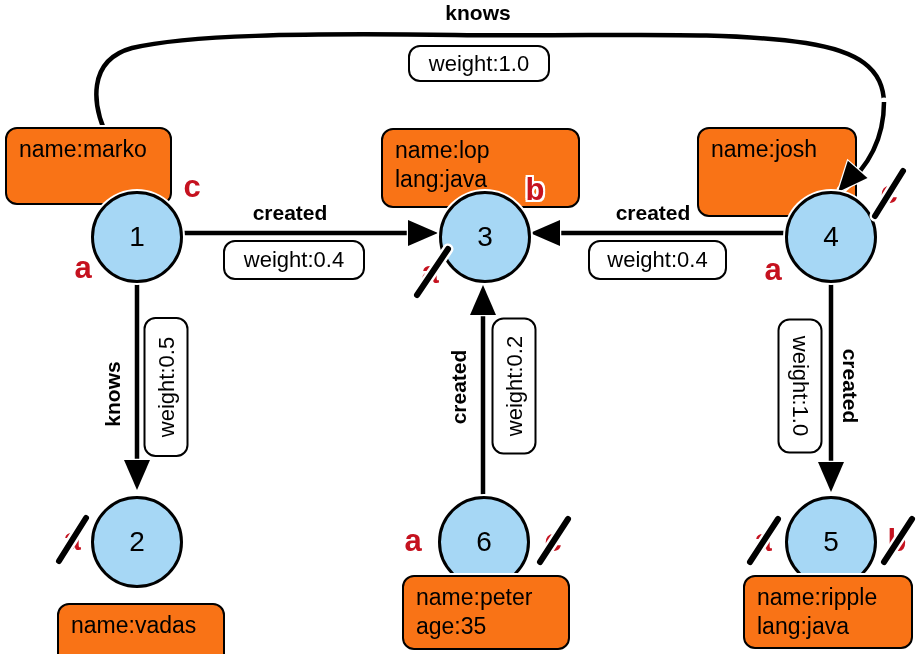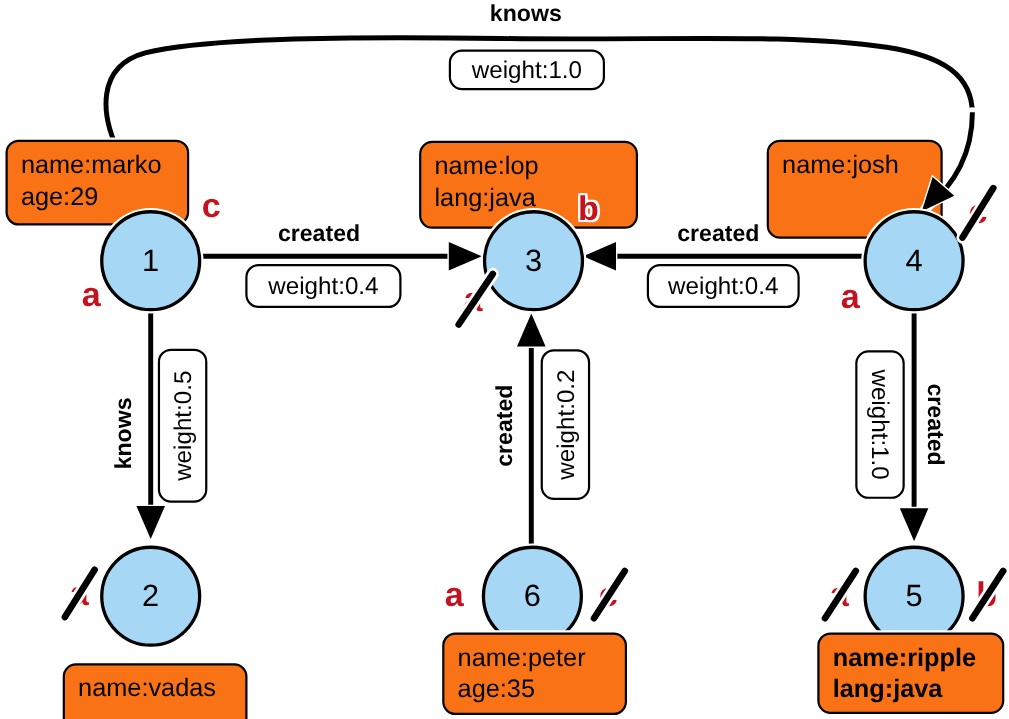--- a/index.html
+++ b/index.html
@@ -65,21 +65,20 @@
     <line class="wire" x1="483" y1="496" x2="483" y2="308"></line>
     <polygon class="arrowhead" points="0,0 -30,-13 -30,13" transform="translate(483,285) rotate(-90)"></polygon>
 
     <line class="casing" x1="831" y1="282" x2="831" y2="469"></line>
     <line class="wire" x1="831" y1="282" x2="831" y2="469"></line>
     <polygon class="arrowhead" points="0,0 -30,-13 -30,13" transform="translate(831,492) rotate(90)"></polygon>
   </svg>
 
   <div class="prop-box z2" style="left:5px;top:127px;width:167px;height:78px;z-index:2;">
     <div>name:marko</div>
-    <div>age:29</div>
   </div>
   <div class="prop-box" style="left:351px;top:128px;width:199px;height:80px;z-index:2;margin-left:30px;">
     <div>name:lop</div>
     <div>lang:java</div>
   </div>
   <div class="prop-box" style="left:697px;top:127px;width:160px;height:90px;z-index:2;">
     <div>name:josh</div>
   </div>
 
   <svg class="layer z3" width="917" height="654" style="z-index:3;">
@@ -107,21 +106,21 @@
       <span>5</span>
     </div>
 
   <div class="prop-box" style="left:57px;top:575px;width:168px;height:75px;z-index:5;margin-top:28px;">
     <div>name:vadas</div>
   </div>
   <div class="prop-box" style="left:402px;top:575px;width:168px;height:75px;z-index:5;">
     <div>name:peter</div>
     <div>age:35</div>
   </div>
-  <div class="prop-box" style="left:743px;top:575px;width:170px;height:74px;z-index:5;font-weight:bold;">
+  <div class="prop-box" style="left:743px;top:575px;width:170px;height:74px;z-index:5;">
     <div>name:ripple</div>
     <div>lang:java</div>
   </div>
 
   <div class="wbox" style="left:223px;top:240px;width:142px;height:40px;z-index:5;">weight:0.4</div>
   <div class="wbox" style="left:588px;top:240px;width:139px;height:40px;z-index:5;">weight:0.4</div>
   <div class="wbox" style="left:408px;top:45px;width:142px;height:37px;z-index:5;">weight:1.0</div>
 
   <div class="wbox rot-ccw" style="left:166px;top:387px;width:140px;height:45px;z-index:5;">weight:0.5</div>
   <div class="wbox rot-ccw" style="left:514px;top:386px;width:137px;height:45px;z-index:5;">weight:0.2</div>

